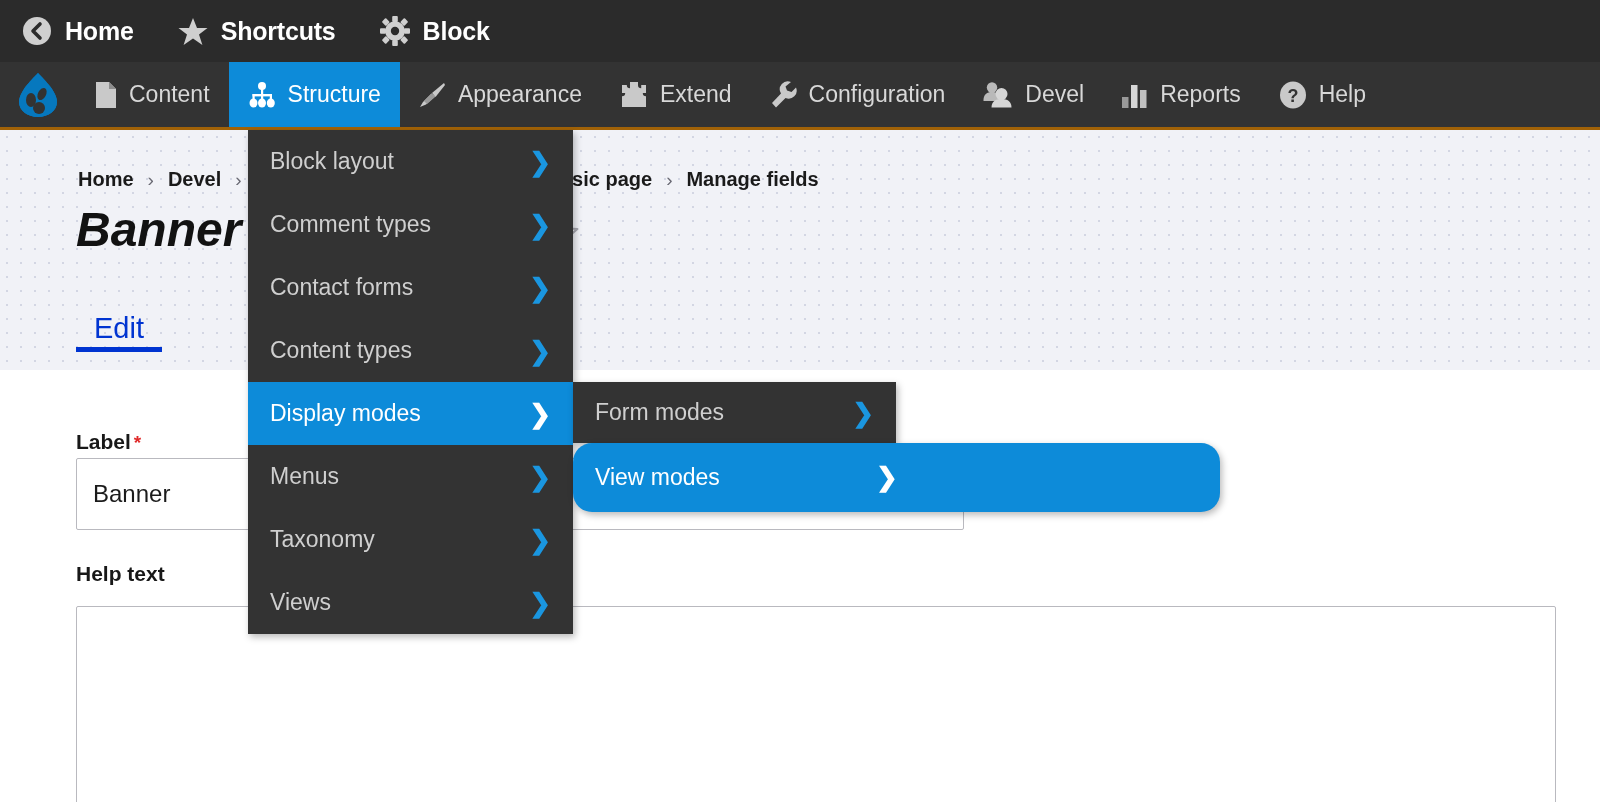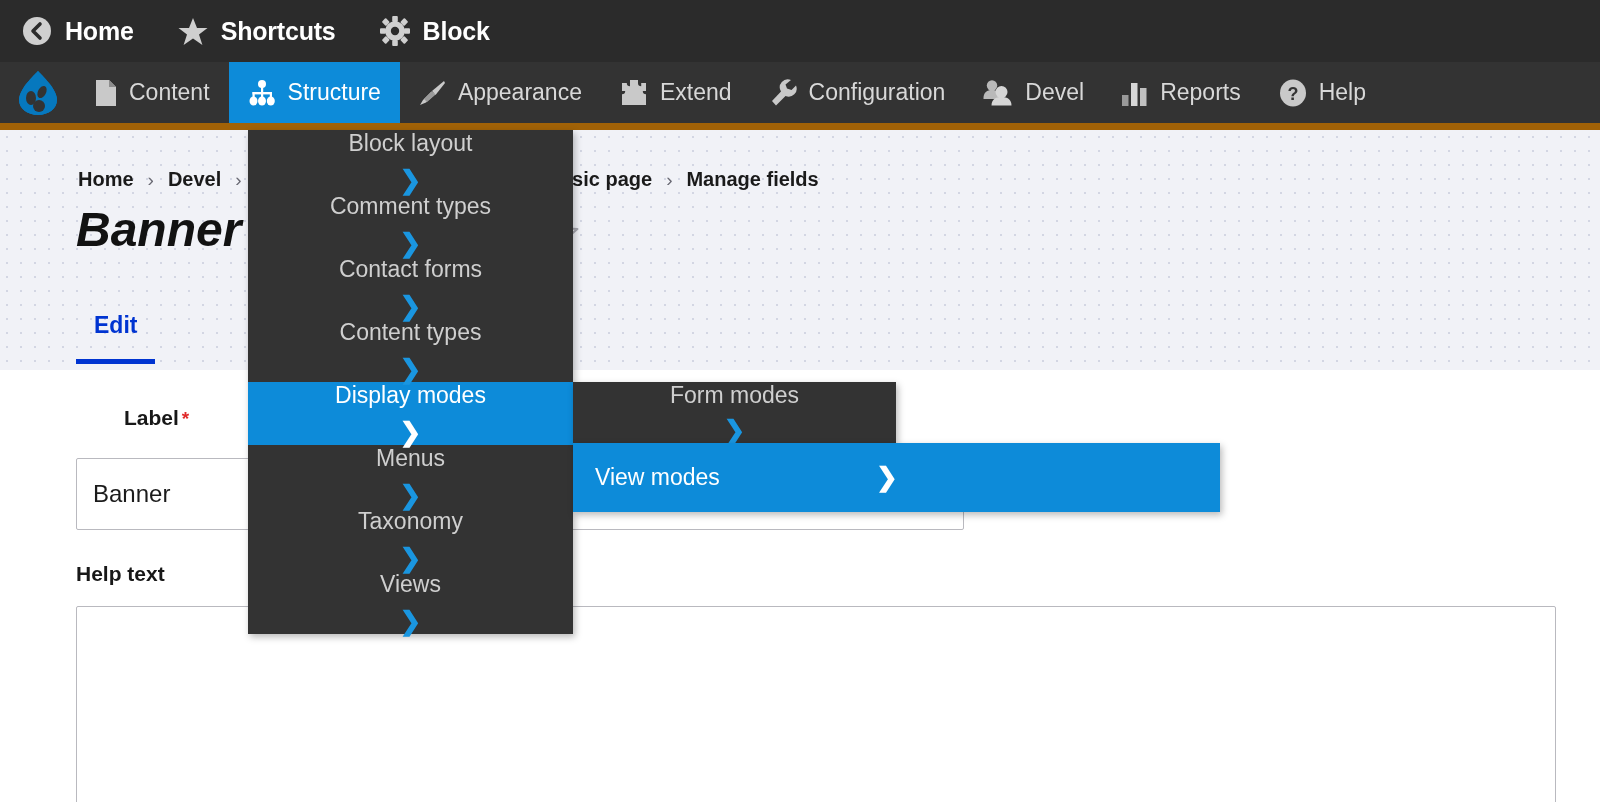--- a/index.html
+++ b/index.html
@@ -26,21 +26,21 @@
     cursor: pointer;
     white-space: nowrap;
   }
   .tb-top-item.active { background: #3b3b3b; }
 
   
   .tb-second {
     position: absolute; left: 0; top: 62px; width: 1600px; height: 68px;
     background: #333333;
     display: flex; align-items: stretch;
-    border-bottom: 7px solid #a16207;
+    border-bottom: 3px solid #a16207;
   }
   .tb-logo {
     display: flex; align-items: center; justify-content: center;
     width: 76px; cursor: pointer;
   }
   .tb-item {
     display: flex; align-items: center; gap: 12px;
     padding: 0 19px;
     color: #d8d8d8;
     font-size: 23px;
@@ -70,22 +70,22 @@
     font-size: 48px; font-weight: bold; font-style: italic;
     color: #121212; white-space: nowrap;
   }
   .star-icon { margin-top: 6px; }
 
   .tabs {
     position: absolute; left: 76px; top: 182px;
     display: flex; align-items: flex-end; gap: 30px;
   }
   .tab {
-    font-size: 23px; font-weight: bold; color: #0034d1;
-    padding: 0 18px 20px 18px;
+    font-size: 29px; font-weight: normal; color: #0034d1;
+    padding: 0 18px 2px 18px;
     cursor: pointer;
   }
   .tab.active { border-bottom: 5px solid #0034d1; }
 
   
   .form-body { position: absolute; left: 0; top: 370px; width: 1600px; height: 432px; background: #fff; }
   .field-label {
     position: absolute; font-size: 21px; font-weight: bold; color: #181818;
     white-space: nowrap;
   }
@@ -112,36 +112,36 @@
     background: #333333;
     box-shadow: 2px 3px 7px rgba(0,0,0,0.28);
   }
   .menu-item {
     display: flex; align-items: center; justify-content: space-between;
     color: #cfcfcf; font-size: 23px;
     padding: 0 22px 0 22px;
     height: 63px;
     cursor: pointer;
     white-space: nowrap;
-    flex-direction: column;
   }
   .menu-item.active { background: #0d8bd9; color: #ffffff; }
   .chev { color: #1a96e0; font-weight: bold; font-size: 26px; line-height: 1; }
   .menu-item.active .chev { color: #ffffff; }
 
   #menu-l1 { left: 248px; top: 130px; width: 325px; }
   #menu-l1 .menu-item { height: 63px; }
 
   #menu-l2 { left: 573px; top: 382px; width: 323px; }
   #menu-l2 .menu-item { height: 61px; }
 
   .l3-wrap {
     position: absolute; left: 573px; top: 443px; width: 647px; height: 69px;
     background: #0d8bd9;
     box-shadow: 2px 3px 7px rgba(0,0,0,0.28);
+    border-radius: 19px;
   }
   .l3-inner-label {
     position: absolute; left: 22px; top: 0; height: 69px;
     display: flex; align-items: center;
     color: #fff; font-size: 23px; white-space: nowrap;
   }
   .l3-inner-chev {
     position: absolute; left: 303px; top: 0; height: 69px;
     display: flex; align-items: center;
     color: #fff; font-weight: bold; font-size: 26px;
@@ -336,21 +336,21 @@
 
     <div class="tabs">
       <div class="tab active">
         <span>Edit</span>
       </div>
     </div>
   </div>
 
   <div class="form-body">
 
-    <div class="field-label" style="left:76px; top:36px;margin-left:48px;">
+    <div class="field-label" style="left:76px; top:60px;">
       <span>Label</span><span class="req-star">*</span>
     </div>
 
     <input class="text-input" style="left: 76px; top: 88px; width: 888px; height: 72px;" value="Banner">
 
     <div class="field-label" style="left:76px; top:192px;">
       <span>Help text</span>
     </div>
 
     <div class="textarea-box" style="left:76px; top:236px; width:1480px; height:210px;"></div>

